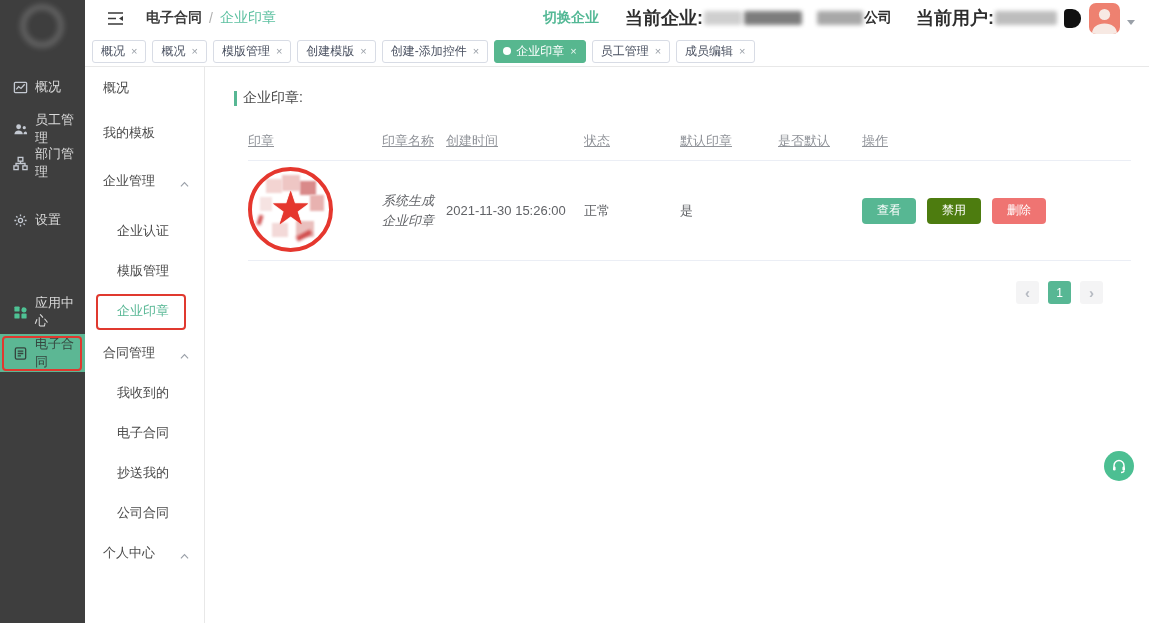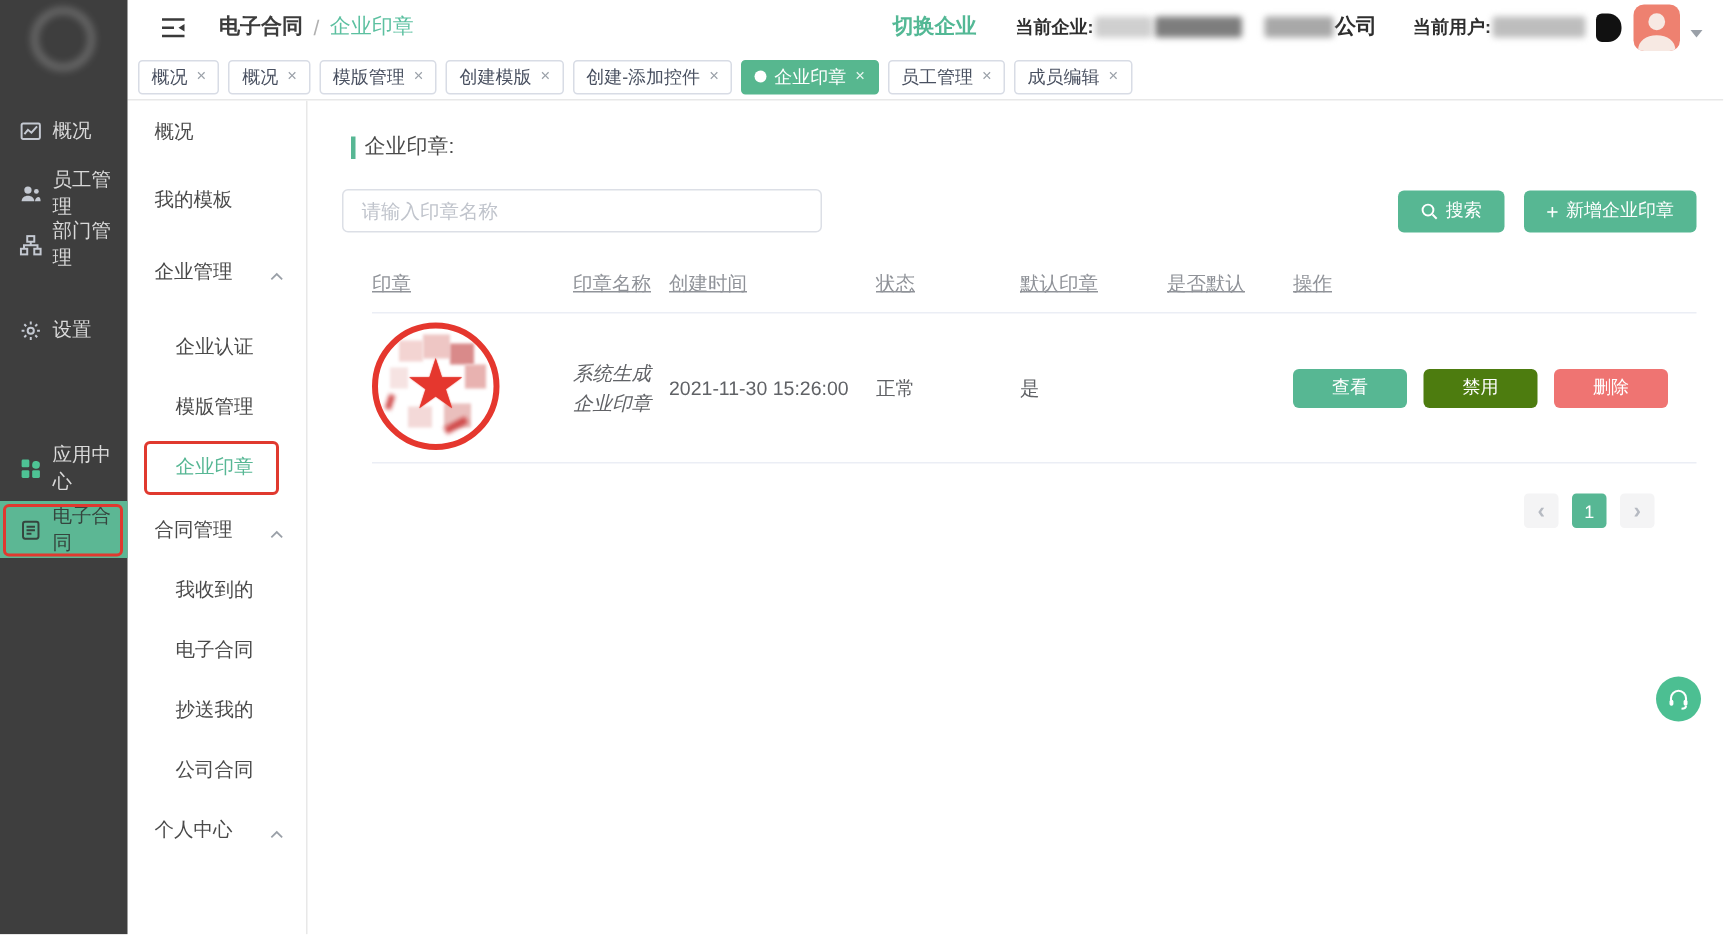--- a/index.html
+++ b/index.html
@@ -21,21 +21,21 @@
 
   
   .header { position:absolute; left:85px; top:0; width:1064px; height:36px; background:#fff;
             display:flex; align-items:center; padding:0 14px 0 22px; z-index:2; }
   .hamburger { width:17px; height:15px; color:#3a3a3a; cursor:pointer; margin-right:22px; flex:none; }
   .crumb-parent { font-size:14px; color:#3c3c3c; font-weight:bold; cursor:pointer; }
   .crumb-sep { font-size:14px; color:#b0b0b0; margin:0 7px; }
   .crumb-current { font-size:14px; color:#5cc0a0; }
   .header-right { margin-left:auto; display:flex; align-items:center; }
   .switch-company { color:#53b895; font-size:14px; font-weight:bold; cursor:pointer; margin-right:26px; }
-  .hr-label { font-size:12px; color:#2e2e2e; font-weight:bold; }
+  .hr-label { font-size:18px; color:#2e2e2e; font-weight:bold; }
   .redact { display:inline-block; height:14px; border-radius:2px; filter:blur(2px); margin:0 1px; }
   .company-suffix { font-size:14px; color:#2e2e2e; font-weight:bold; }
   .blob { width:17px; height:19px; background:#111; border-radius:4px 9px 9px 4px; margin:0 8px 0 6px; }
   .avatar { width:31px; height:31px; border-radius:7px; background:#ee8170; position:relative; overflow:hidden; cursor:pointer; }
   .avatar svg { width:100%; height:100%; }
   .caret-down { width:0; height:0; border-left:4px solid transparent; border-right:4px solid transparent;
                 border-top:5px solid #9aa0a8; margin-left:7px; margin-top:8px; cursor:pointer; }
 
   
   .tabbar { position:absolute; left:85px; top:36px; width:1064px; height:31px; background:#fff;
@@ -89,21 +89,21 @@
           background:#fff; overflow:hidden; }
   .mos { position:absolute; filter:blur(1px); }
   .seal-star { position:absolute; left:0; right:0; top:14px; text-align:center; font-size:46px;
                color:#e5372e; line-height:1; text-shadow:0 0 1px #e5372e; }
   .seal-mark { position:absolute; background:#d04a4a; filter:blur(1.5px); }
 
   .name-cell div { line-height:20px;font-style:italic; }
   .toggle { width:33px; height:18px; border-radius:9px; background:#4cc193; position:relative; cursor:pointer; }
   .toggle .knob { position:absolute; right:2px; top:2px; width:14px; height:14px; border-radius:50%; background:#fff; }
   .ops { display:flex; }
-  .op-btn { height:26px; padding:0 26px; border:none; border-radius:4px; color:#fff; font-size:12px;
+  .op-btn { height:26px; padding:0 15px; border:none; border-radius:4px; color:#fff; font-size:12px;
             cursor:pointer; margin-right:11px; font-family:inherit; }
   .op-view { background:#57b793; }
   .op-disable { background:#4d7c0f; }
   .op-delete { background:#ef7472; }
 
   .pager { display:flex; justify-content:flex-end; align-items:center; margin:20px 46px 0 0; }
   .pg { width:23px; height:23px; border-radius:3px; display:flex; align-items:center; justify-content:center;
         font-size:12px; cursor:pointer; margin-left:9px; }
   .pg-nav { background:#f4f4f5; color:#b6bac2; font-weight:bold; }
   .pg-page { background:#57b794; color:#fff; }
@@ -308,37 +308,20 @@
           </svg></span>
       </div>
   </div>
 
   <div class="main">
     <div class="title-row">
       <span class="title-bar"></span>
       <span class="page-title">企业印章:</span>
     </div>
 
-    <div class="search-row">
-      <input class="search-input" type="text" placeholder="请输入印章名称" style="">
-      <span class="btns-right">
-        <button class="btn btn-search">
-          <span class="bic">
-            <svg viewBox="0 0 12 12" fill="none" stroke="#fff" stroke-width="1.3">
-                <circle cx="5" cy="5" r="3.6"></circle>
-                <path d="M8 8l2.8 2.8"></path>
-              </svg>
-          </span>
-            <span>搜索</span>
-        </button>
-        <button class="btn btn-add plus-glyph">
-            <span>新增企业印章</span>
-          </button>
-      </span>
-    </div>
 
     <div class="table">
       <div class="thead">
         <span>印章</span>
         <span>印章名称</span>
         <span>创建时间</span>
         <span>状态</span>
         <span>默认印章</span>
         <span>是否默认</span>
         <span>操作</span>

